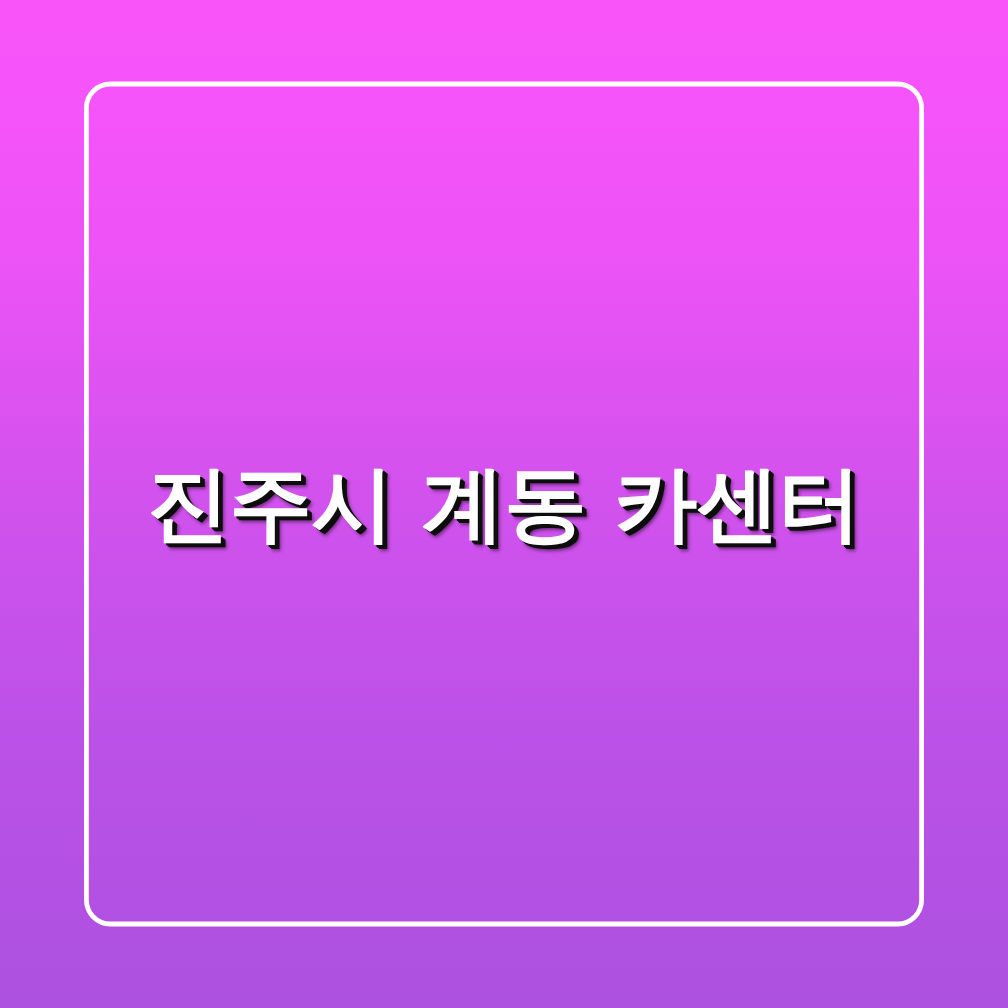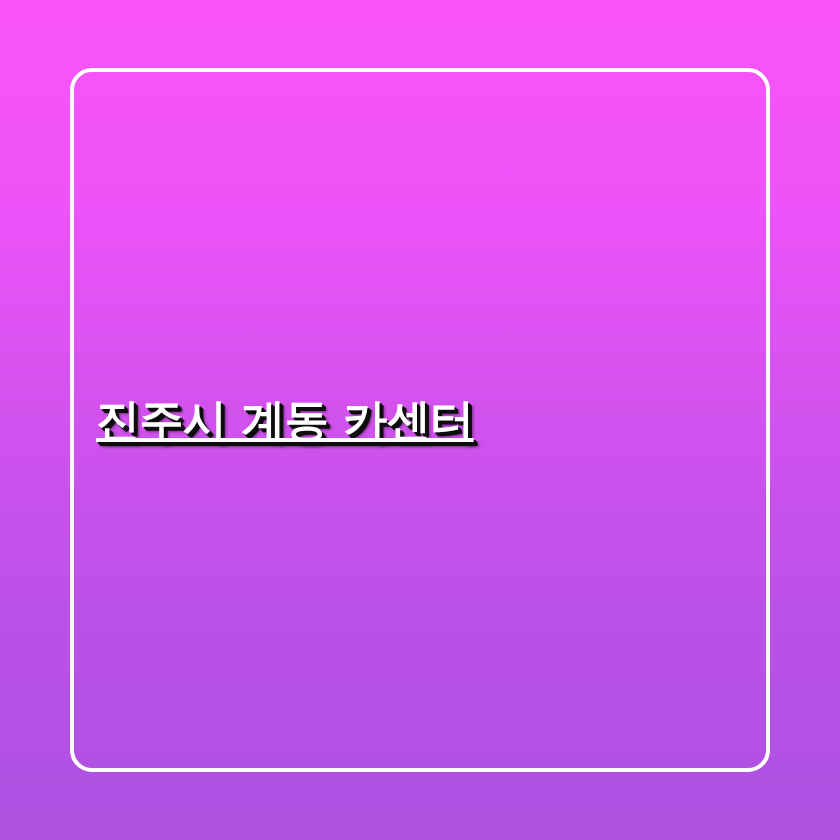--- a/index.html
+++ b/index.html
@@ -55,34 +55,33 @@
     flex-direction: column;
     align-items: center;
     justify-content: center;
     padding: 0 96px;
     box-sizing: border-box;
   }
 
   .headline-line {
     display: block;
     width: 100%;
-    text-align: left;
+    text-align: center;
     color: #ffffff;
     font-family: "DejaVu Sans", "Liberation Sans", sans-serif;
     font-weight: 700;
-    font-size: 44px;
+    font-size: 69px;
     line-height: 72px;
     letter-spacing: -0.5px;
     white-space: nowrap;
     text-shadow:
         4px 4px 0   #0d0d0d,
         3px 3px 0   #0d0d0d,
         2px 2px 0   #0d0d0d,
         5px 5px 3px rgba(0, 0, 0, 0.45);
-    text-decoration: underline;
   }
 </style>
 </head>
 <body>
 
 <div class="thumbnail-canvas">
 
   <div class="inner-frame"></div>
 
   <div class="headline-block">

